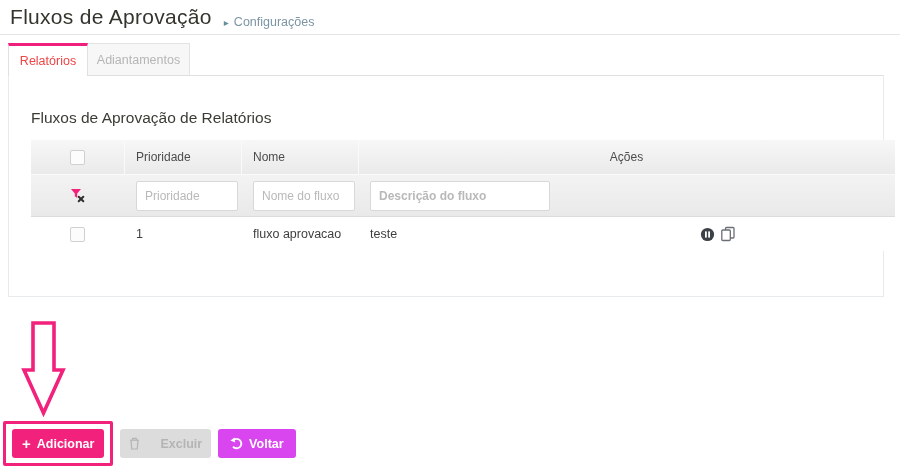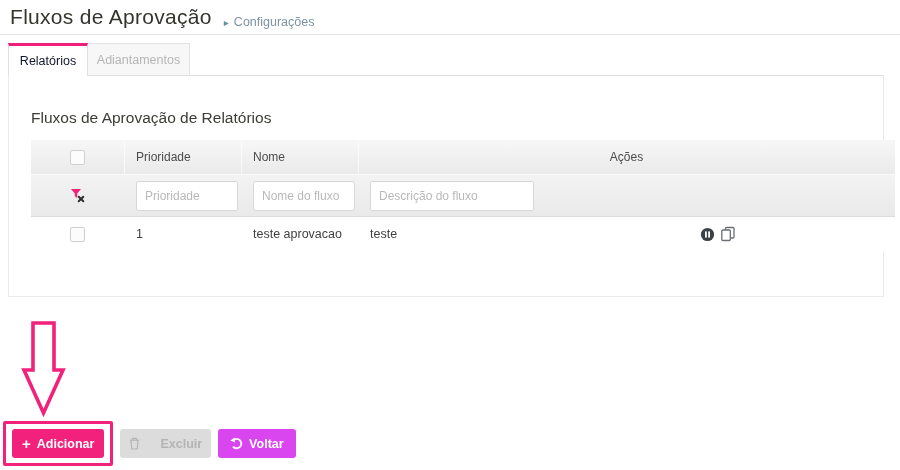--- a/index.html
+++ b/index.html
@@ -14,21 +14,21 @@
   .page-header { display:flex; align-items:flex-end; gap:12px; padding:5px 12px 0 10px; }
   .page-title { font-size:21px; font-weight:400; color:#35352e; margin:0; letter-spacing:.3px; }
   .breadcrumb { display:flex; align-items:center; gap:5px; margin-top:8px; font-size:12.5px; color:#7c94a4; cursor:pointer; }
   .breadcrumb .arrow { font-size:10px; color:#64909c; font-family:"DejaVu Sans",sans-serif; }
   .title-divider { border-bottom:1px solid #e5e5e5; margin-top:5px; }
 
   
   .tabs { display:flex; margin:8px 0 0 8px; position:relative; z-index:2; }
   .tab { display:flex; align-items:center; justify-content:center; font-size:12.5px; cursor:pointer; }
   .tab.active {
-    width:80px; height:33px; background:#fff; color:#0f172a;
+    width:80px; height:33px; background:#fff; color:#ef4444;
     border:1px solid #e0e0e0; border-top:3px solid #ef1f7b; border-bottom:none;
     margin-bottom:-1px;
   }
   .tab.inactive {
     width:102px; height:32px; background:#f7f7f7; color:#b6b6b6;
     border:1px solid #e3e3e3; border-left:none; border-bottom:none;text-align:right;
   }
 
   
   .panel {
@@ -50,21 +50,21 @@
   .c-nome  { width:117px; padding-left:12px; }
   .c-desc  { width:183px; padding-left:12px; }
   .c-acoes { flex:1; display:flex; align-items:center; justify-content:center; gap:5px; }
 
   .cb { appearance:none; -webkit-appearance:none; width:15px; height:15px; margin:0;
         border:1px solid #d0d0d0; border-radius:2px; background:#fcfcfc; cursor:pointer; }
   .f-input { height:30px; border:1px solid #d8d8d8; border-radius:2px; padding:0 8px;
              font-size:12px; color:#555; font-family:inherit; background:#fff; }
   .f-input::placeholder { color:#b9b9b9; }
   .f-prior, .f-nome { width:102px; }
-  .f-desc { width:164px; }
+  .f-desc { width:180px;font-weight:bold; }
   .icon-btn { display:inline-flex; align-items:center; justify-content:center; cursor:pointer; background:none; border:none; padding:0; }
 
   
   .annotation-arrow { position:absolute; left:20px; top:321px; z-index:5; pointer-events:none; }
   .annotation-box { border:3px solid #f1217c; border-radius:2px; padding:5px 6px; background:transparent; }
 
   
   .footer { position:absolute; left:3px; top:421px; display:flex; align-items:center; gap:7px; }
   .btn { height:29px; display:flex; align-items:center; gap:6px; border:none; border-radius:3px;
          padding:0 10px; font-size:12.5px; font-weight:bold; font-family:inherit; cursor:pointer; }
@@ -117,21 +117,21 @@
       <div class="c-nome"><input class="f-input f-nome" placeholder="Nome do fluxo" style=""></div>
       <div class="c-desc"><input class="f-input f-desc" placeholder="Descrição do fluxo" style=""></div>
       <div class="c-acoes"></div>
     </div>
 
     <div class="t-row">
       <div class="c-check">
           <input type="checkbox" class="cb" style="">
         </div>
       <div class="c-prior">1</div>
-      <div class="c-nome">teste aprovacao</div>
+      <div class="c-nome">fluxo aprovacao</div>
       <div class="c-desc">teste</div>
       <div class="c-acoes">
         <span class="icon-btn">
           <svg width="15" height="15" viewBox="0 0 15 15">
             <circle cx="7.5" cy="7.5" r="6.6" fill="#3c4147"></circle>
             <rect x="5" y="4.4" width="1.8" height="6.2" fill="#fff"></rect>
             <rect x="8.2" y="4.4" width="1.8" height="6.2" fill="#fff"></rect>
           </svg>
         </span>
         <span class="icon-btn">

